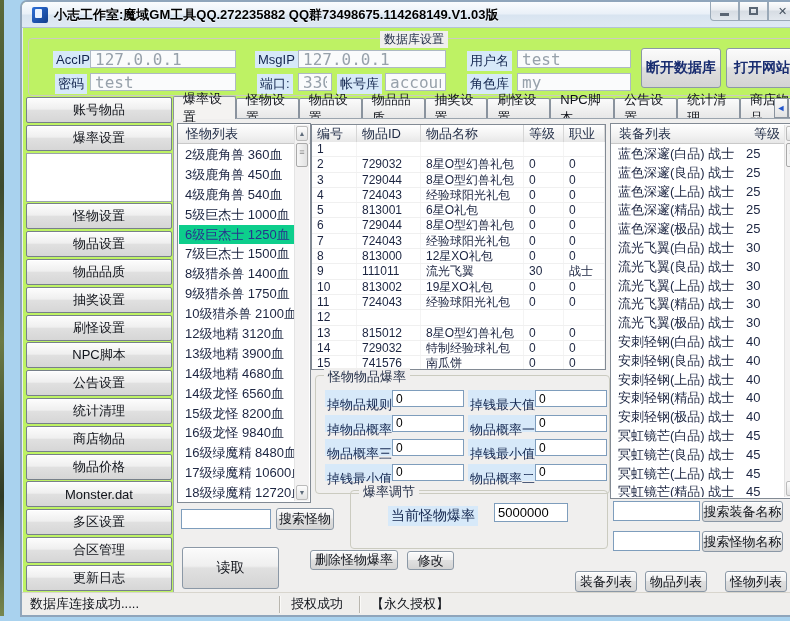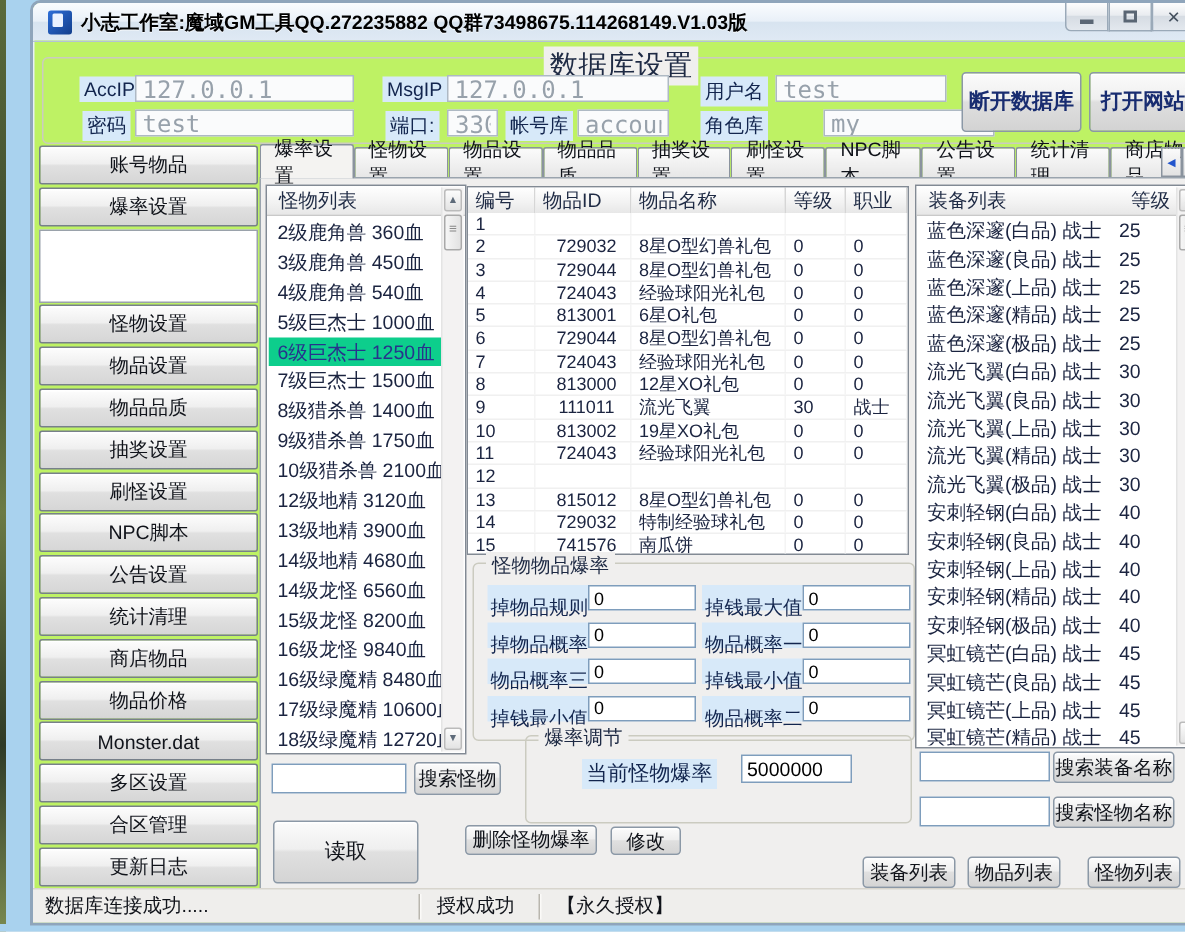--- a/index.html
+++ b/index.html
@@ -30,21 +30,21 @@
     display:flex; align-items:center; justify-content:center; color:#44505E; font-size:10px; }
   .win-btn.min { border-radius:0 0 0 4px; }
   .win-btn.cls { border-radius:0 0 4px 0; font-size:11px; }
   .glyph-min { width:9px; height:3px; background:#5A6674; margin-top:6px; }
   .glyph-max { width:9px; height:8px; border:2px solid #5A6674; }
 
   
   .groupbox { position:absolute; border:1px solid #CBCBC0; border-radius:4px; }
   .legend { position:absolute; top:-8px; background:#F0EFEE; padding:0 4px; color:#1E2A44; }
   .db-panel { left:6px; top:36px; width:772px; height:58px; }
-  .db-title { left:50%; transform:translateX(-50%); font-size:19px; }
+  .db-title { left:50%; transform:translateX(-50%); font-size:12px; }
   .fld-label { position:absolute; background:#D7E9F9; color:#12254E; padding:1px 3px;
     white-space:nowrap; font-size:13px; }
   .fld-input { position:absolute; height:18px; background:#FAFBFC; border:1px solid #AEB9C4;
     color:#97A1AB; font-size:16px; padding:0 4px; font-family:"DejaVu Sans Mono",monospace; }
   .db-btn { position:absolute; height:40px; background:linear-gradient(#FBFBFB,#EFEFEF 45%,#DFDFDF 50%,#D3D3D3);
     border:1px solid #8B98A6; border-radius:3px; font-weight:bold; font-size:14px; color:#182C70;
     display:flex; align-items:center; justify-content:center; box-shadow:inset 0 1px 0 #fff; }
 
   
   .sidebar { position:absolute; left:4px; top:95px; width:146px; height:494px;
@@ -76,21 +76,21 @@
   .monster-rows { position:absolute; left:1px; right:16px; top:21px; bottom:1px; overflow:hidden; }
   .mrow { height:19.9px; line-height:19.9px; padding-left:6px; font-size:13px; color:#1B2440; white-space:nowrap; }
   .mrow.sel { background:#0DCE8C; color:#27338C; }
 
   .item-panel { left:137px; top:5px; width:295px; height:246px; overflow:hidden; }
   .item-hdr { display:flex; }
   .hcell { border-right:1px solid #D6D6D6; padding-left:5px; display:flex; align-items:center;
     background:linear-gradient(#FFFFFF,#F2F2F2 60%,#E7E7E7); height:17px; font-size:13px; }
   .irow { display:flex; height:15.3px; line-height:15.2px; border-bottom:1px solid #F0F0F0; font-size:12px; color:#1B2440; }
   .icell { padding-left:5px; border-right:1px solid #F4F4F4; overflow:hidden; white-space:nowrap; }
-  .c0{width:45px;} .c1{width:64px;text-align:center;} .c2{width:103px;} .c3{width:40px;} .c4{flex:1;}
+  .c0{width:45px;} .c1{width:64px;} .c2{width:103px;} .c3{width:40px;} .c4{flex:1;}
 
   .equip-panel { left:436px; top:4px; width:191px; height:376px; overflow:hidden; }
   .erow { display:flex; height:18.8px; line-height:18.8px; font-size:13px; color:#1B2440; white-space:nowrap; }
   .ename { flex:1; padding-left:6px; overflow:hidden; }
   .elv { width:38px; }
 
   
   .sb { position:absolute; right:1px; top:1px; bottom:1px; width:15px; background:#F3F2F2; border-left:1px solid #E4E4E4; }
   .sb-btn { position:absolute; left:1px; right:1px; height:15px; border:1px solid #BBB; border-radius:2px;
     background:linear-gradient(#FCFCFC,#E3E3E3); color:#5E6B7A; font-size:7px; text-align:center; line-height:13px; }
@@ -155,21 +155,21 @@
     <div class="fld-label" style="left:438px;top:12px;">用户名</div>
     <input class="fld-input" style="left: 488px; top: 11px; width: 114px;" value="test">
 
     <div class="fld-label" style="left:26px;top:35px;">密码</div>
     <input class="fld-input" style="left: 61px; top: 34px; width: 146px;" value="test">
     <div class="fld-label" style="left:228px;top:35px;">端口:</div>
     <input class="fld-input" style="left: 269px; top: 34px; width: 34px;" value="3306">
     <div class="fld-label" style="left:308px;top:35px;">帐号库</div>
     <input class="fld-input" style="left: 356px; top: 34px; width: 61px;" value="account">
     <div class="fld-label" style="left:438px;top:35px;">角色库</div>
-    <input class="fld-input" style="left: 488px; top: 34px; width: 114px; margin-left: 32px;" value="my">
+    <input class="fld-input" style="left: 488px; top: 34px; width: 114px;" value="my">
 
     <div class="db-btn" style="left:612px;top:9px;width:80px;">断开数据库</div>
     <div class="db-btn" style="left:697px;top:9px;width:72px;">打开网站</div>
   </div>
 
   <div class="sidebar" id="sidebar">
       <div class="side-btn">账号物品</div>
       <div class="side-btn">爆率设置</div>
       <div class="side-empty"></div>
       <div class="side-btn">怪物设置</div>

